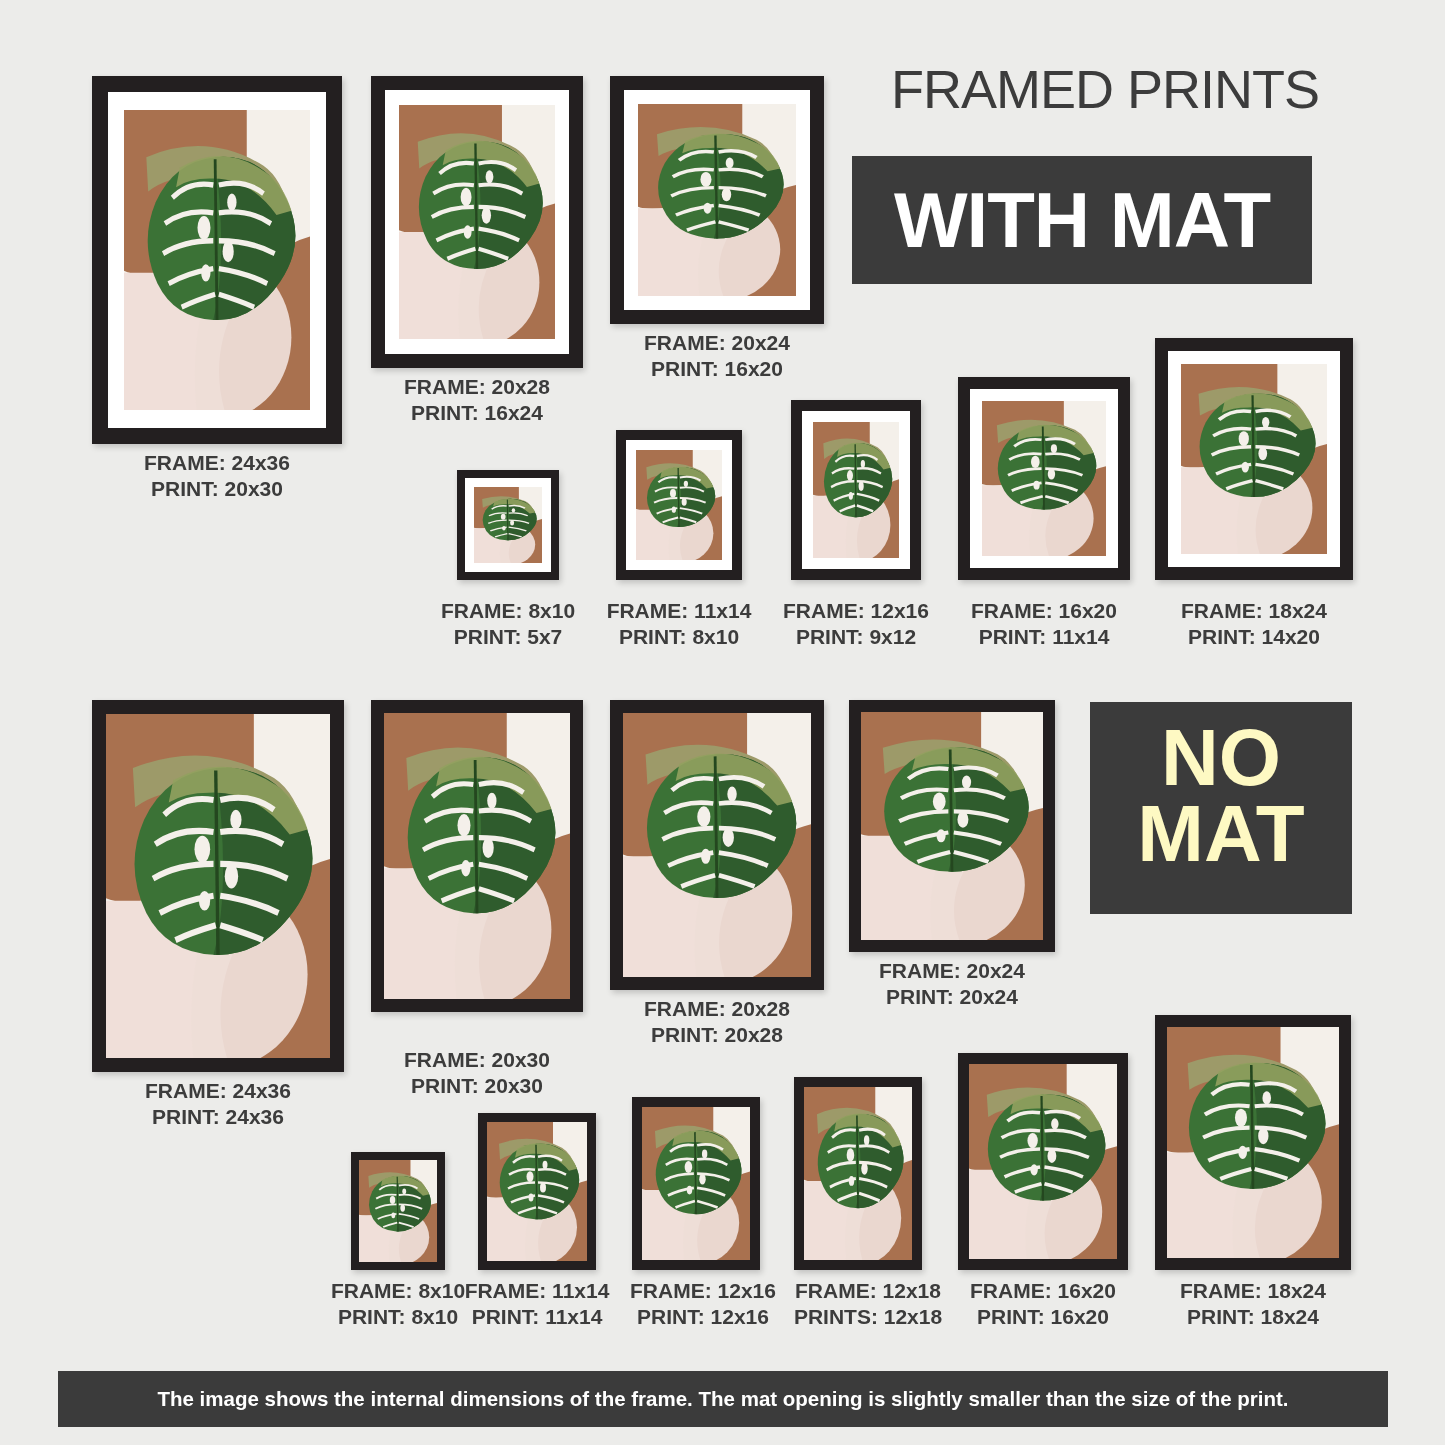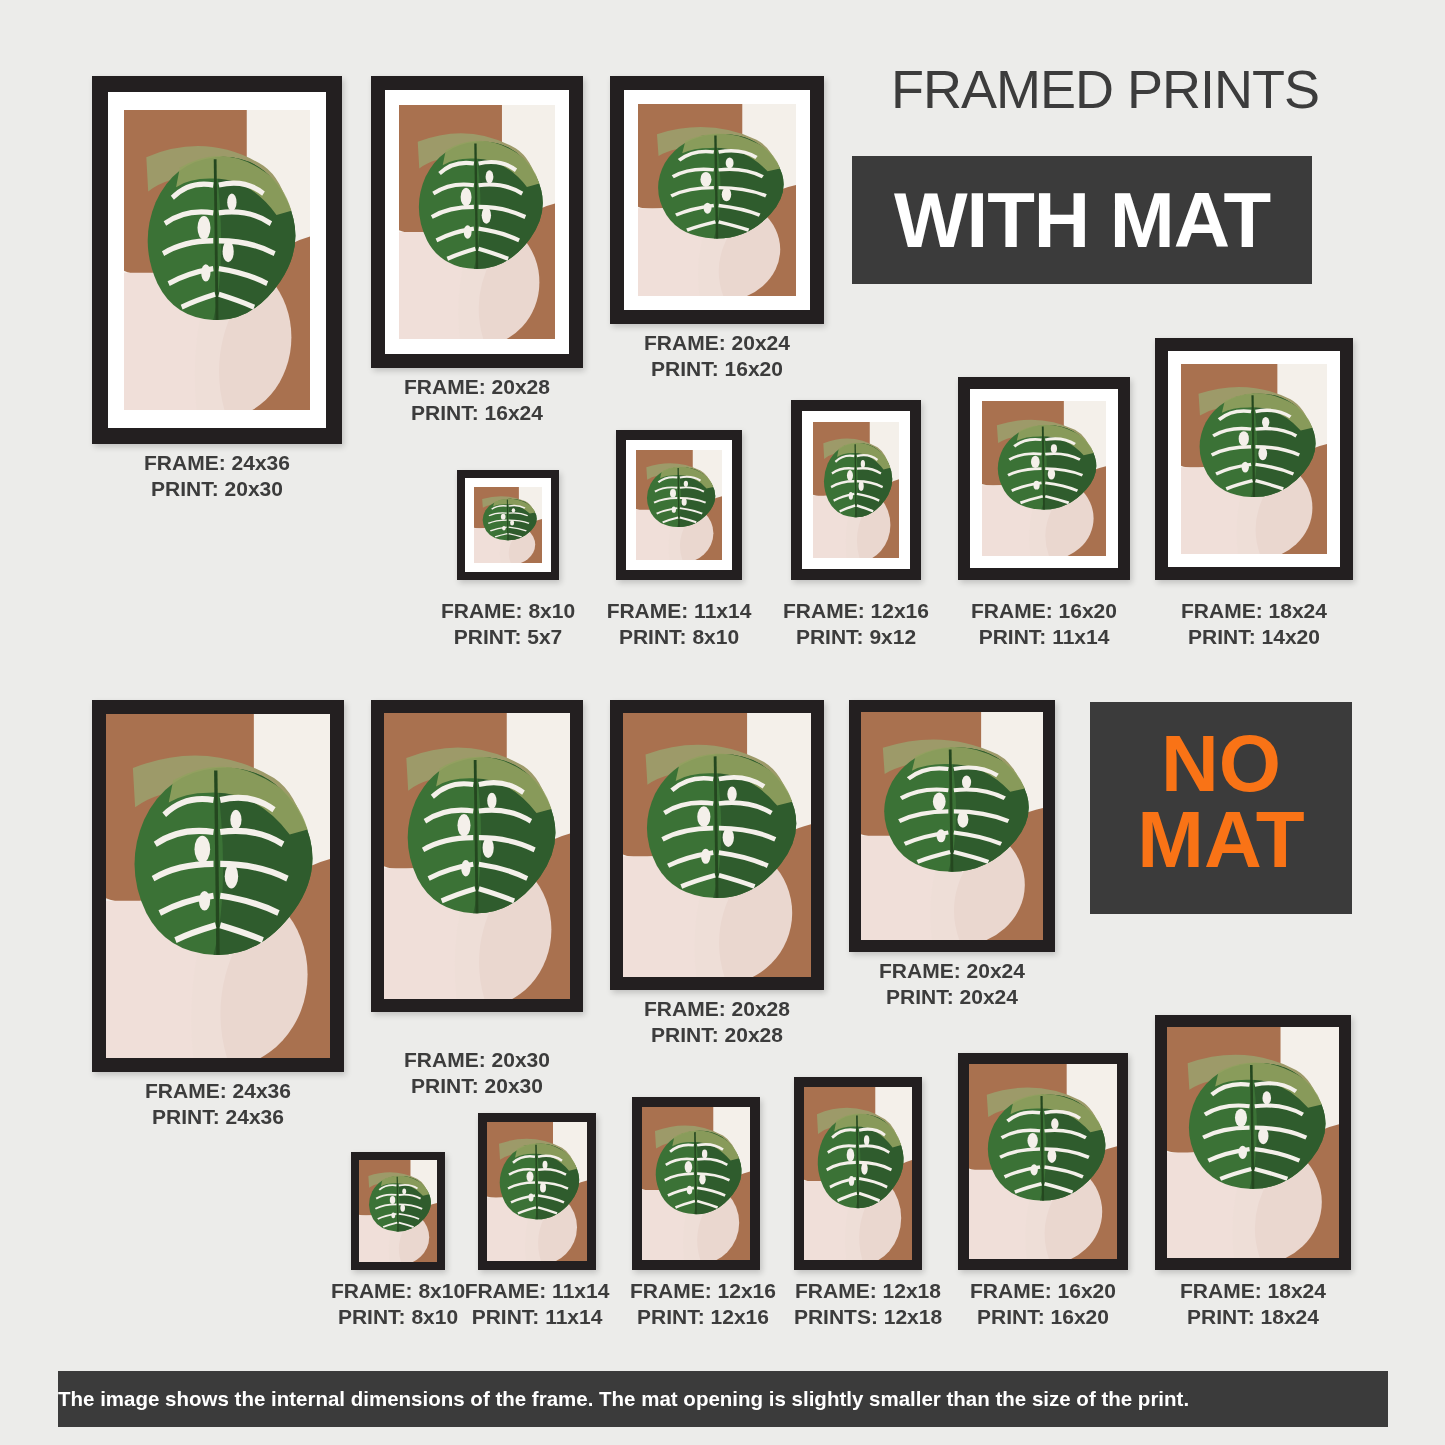--- a/index.html
+++ b/index.html
@@ -42,26 +42,26 @@
     text-align: center;
     line-height: 128px;
   }
   .title-nomat {
     position: absolute;
     left: 1090px;
     top: 702px;
     width: 262px;
     height: 212px;
     background: #3b3b3b;
-    color: #f97316;
+    color: #fef9c3;
     font-size: 80px;
     font-weight: bold;
     text-align: center;
     line-height: 0.95;
-    padding-top: 24px;
+    padding-top: 18px;
     box-sizing: border-box;
   }
   .title-nomat span { display: block; }
 
   
   .frame {
     position: absolute;
     background: #231f20;
     box-sizing: border-box;
     box-shadow: 2px 3px 6px rgba(0,0,0,0.18);
@@ -86,21 +86,21 @@
   .footer {
     position: absolute;
     left: 58px;
     bottom: 18px;
     width: 1330px;
     height: 56px;
     background: #3b3b3b;
     color: #ffffff;
     font-size: 20.5px;
     font-weight: bold;
-    text-align: left;
+    text-align: center;
     line-height: 56px;
     white-space: nowrap;
   }
 </style>
 </head>
 <body>
 
 <div class="title-framed">FRAMED PRINTS</div>
 <div class="title-withmat">WITH MAT</div>
 <div class="title-nomat">

